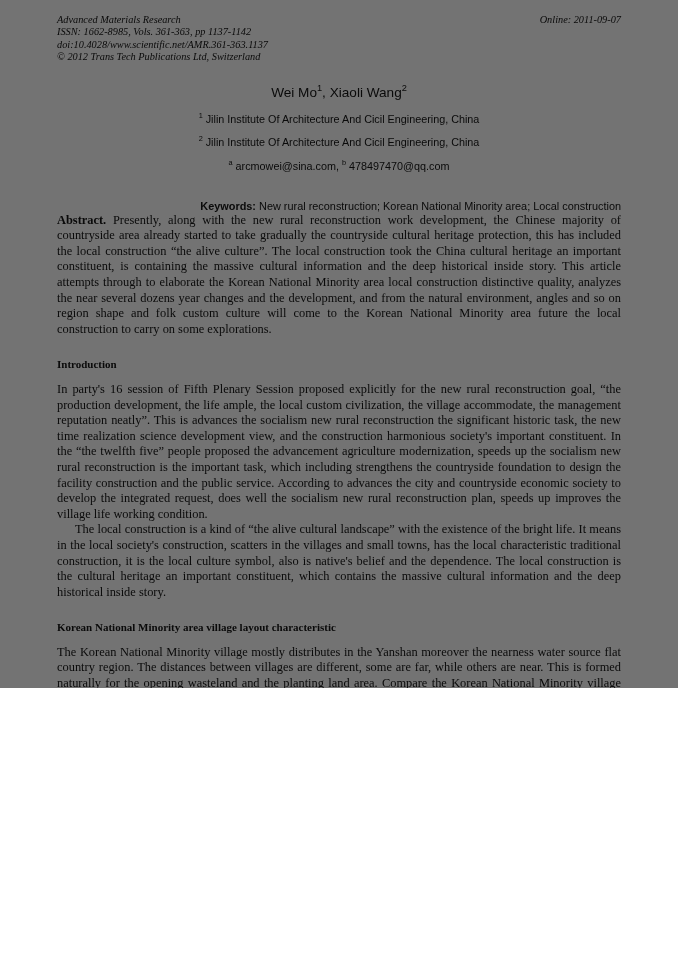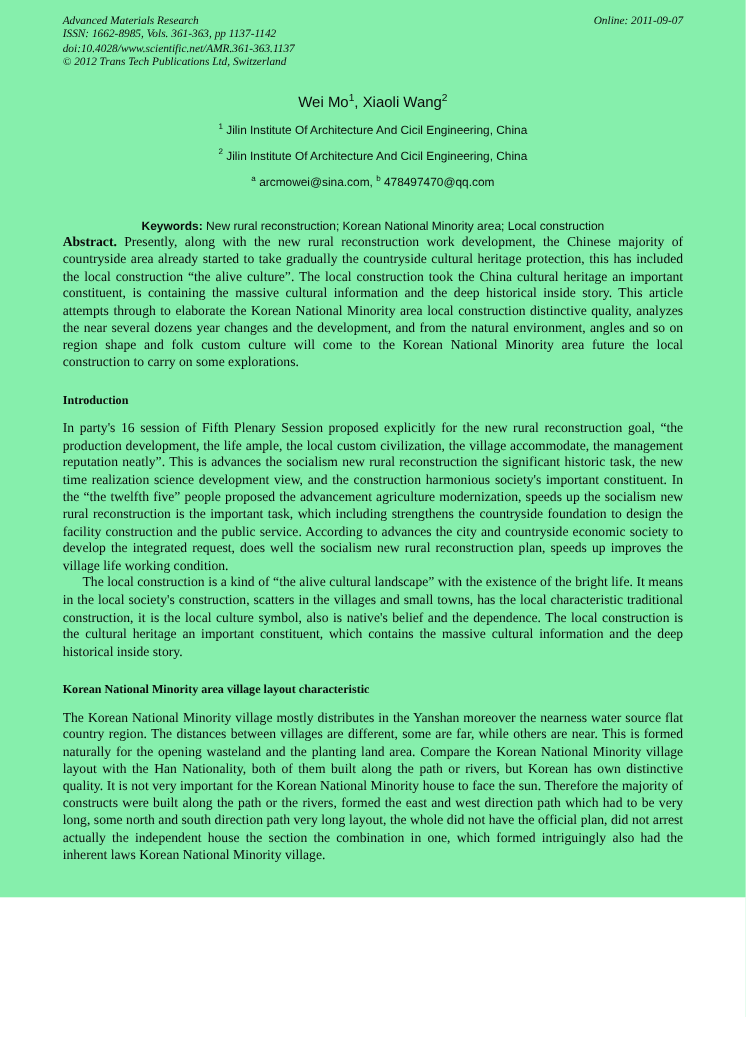--- a/index.html
+++ b/index.html
@@ -4,22 +4,22 @@
 <title>Academic Paper Page</title>
 <style>
   html, body {
     margin: 0;
     padding: 0;
     background: #ffffff;
   }
   .page {
     position: relative;
     width: 678px;
-    height: 816px;
-    background: #86efac;
+    height: 688px;
+    background: #737373;
     overflow: hidden;
     color: #0a0a0a;
     box-sizing: border-box;
     padding: 0;
   }
   .content {
     position: absolute;
     left: 57px;
     top: 14px;
     width: 564px;
@@ -88,21 +88,21 @@
     vertical-align: super;
     line-height: 0;
   }
 
   
   .keywords {
     font-family: "Liberation Sans", "DejaVu Sans", sans-serif;
     font-size: 10.9px;
     line-height: 14px;
     margin-top: 25px;
-    text-align: center;
+    text-align: right;
   }
   .keywords .kw-label {
     font-weight: bold;
   }
 
   
   .abstract {
     font-family: "Liberation Serif", "DejaVu Serif", serif;
     font-size: 12.4px;
     line-height: 15.6px;

